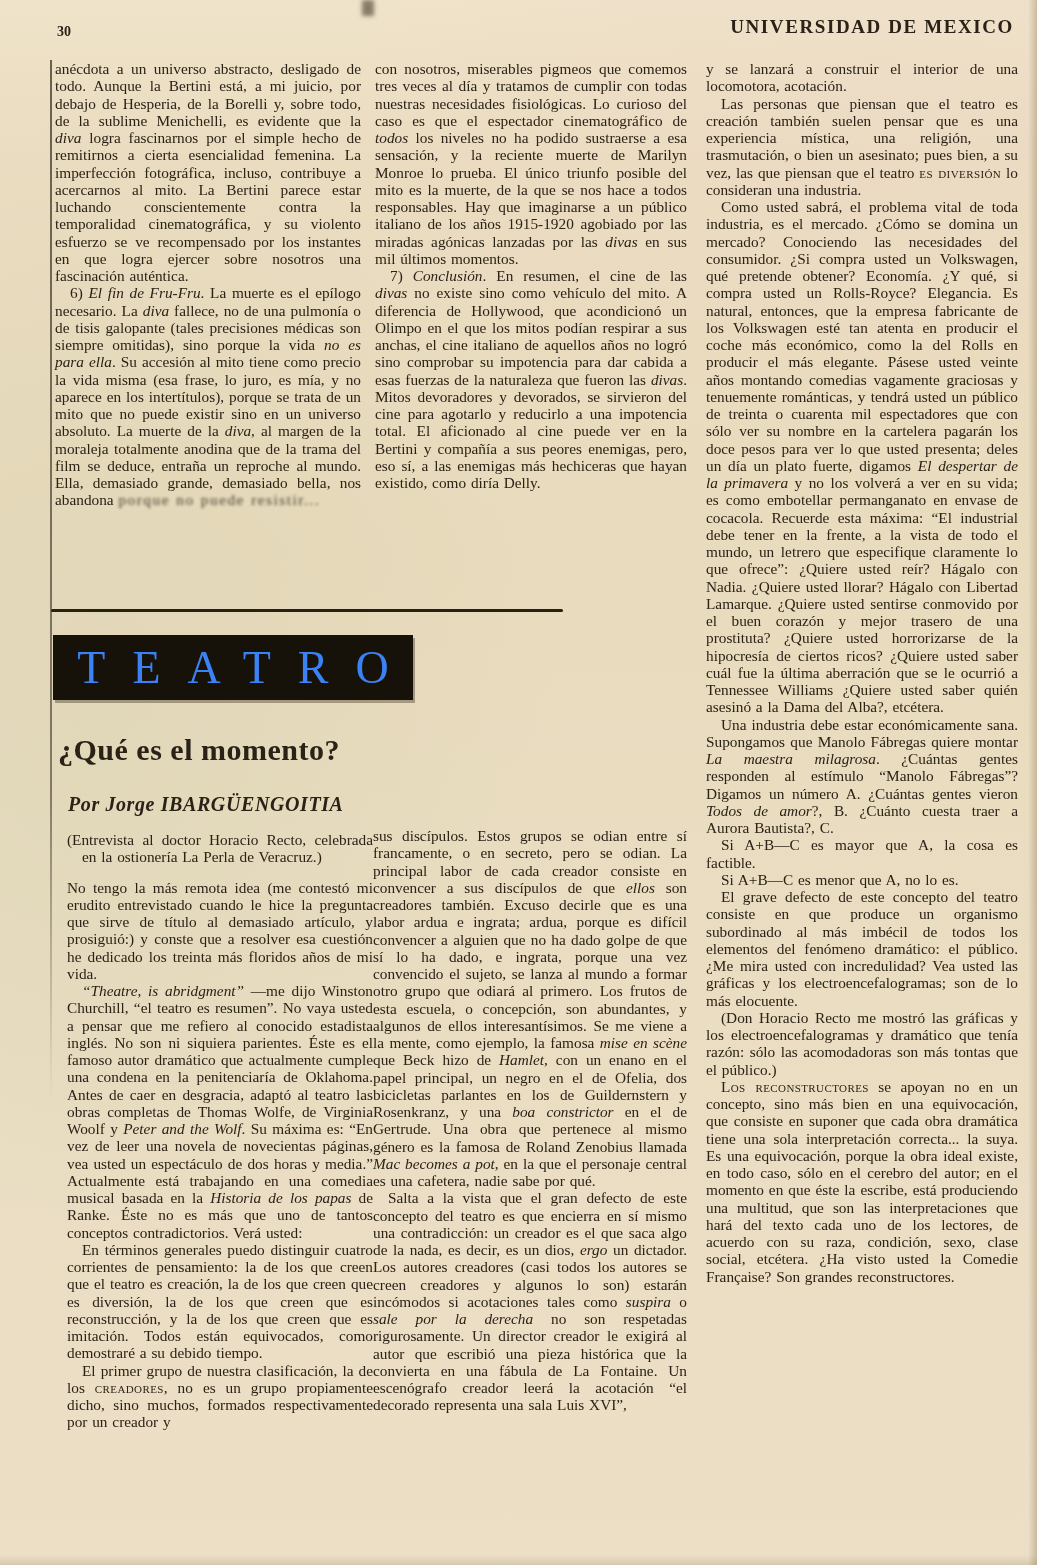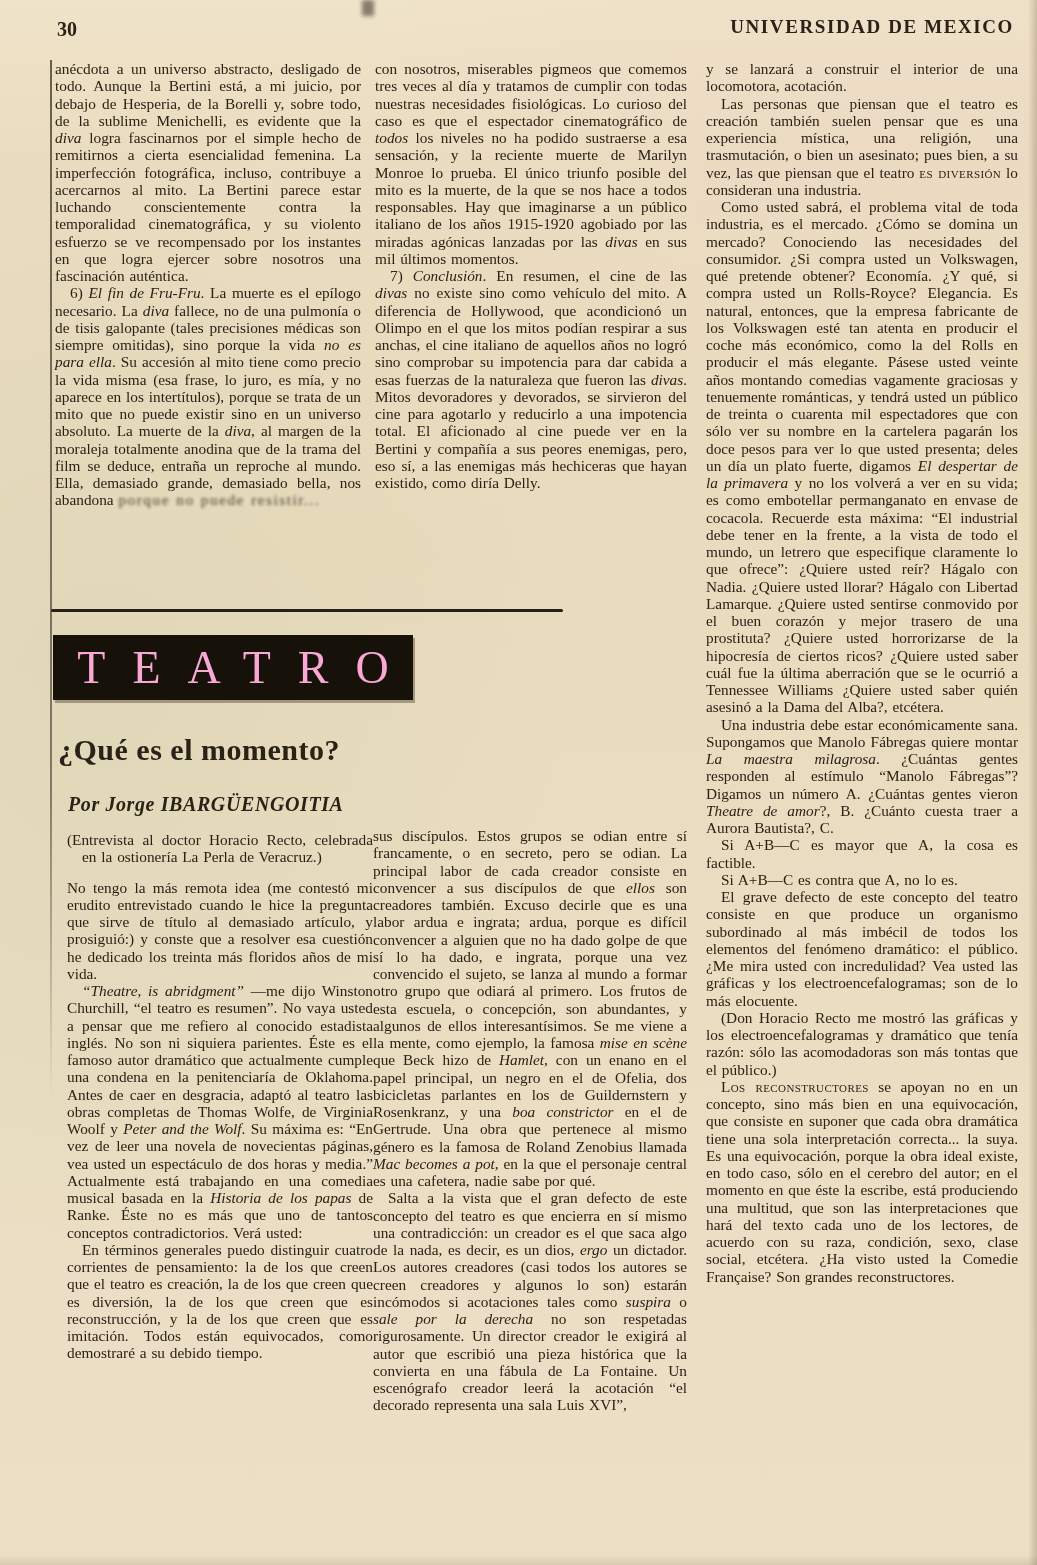--- a/index.html
+++ b/index.html
@@ -4,33 +4,33 @@
 <style>
   html,body{margin:0;padding:0;background:#c9bda3;}
   .page{
     position:relative;width:1037px;height:1565px;overflow:hidden;
     font-family:"Liberation Serif","DejaVu Serif",serif;color:#2a2216;
     background:
       radial-gradient(ellipse 900px 500px at 85% 8%, rgba(240,215,200,.35), rgba(0,0,0,0) 60%),
       radial-gradient(ellipse 700px 900px at 10% 45%, rgba(205,205,170,.30), rgba(0,0,0,0) 65%),
       linear-gradient(180deg,#efe3c9 0%,#eadcc0 10%,#e9dbbd 35%,#eaddc2 65%,#ecdfc6 100%);
   }
-  .hdr-num{position:absolute;left:57px;top:18px;font-size:20px;font-weight:bold;}
+  .hdr-num{position:absolute;left:57px;top:24px;font-size:14px;font-weight:bold;}
   .masthead{position:absolute;right:23px;top:16px;font-size:19px;font-weight:bold;letter-spacing:1.6px;}
   .body-text{font-size:15.3px;line-height:17.25px;text-align:justify;word-spacing:1px;}
   .para{margin:0;text-indent:15px;}
   .para.noindent{text-indent:0;}
   .sc{font-variant:small-caps;letter-spacing:.4px;}
   .smudge{filter:blur(1.4px);opacity:.85;letter-spacing:1.5px;}
   .cin-col1{position:absolute;left:55px;top:60px;width:306px;}
   .cin-col2{position:absolute;left:375px;top:60px;width:312px;}
   .rule{position:absolute;left:51px;top:609px;width:512px;height:3px;background:#262015;border-radius:2px;}
   .banner{
     position:absolute;left:53px;top:635px;width:360px;height:65px;background:#171209;
-    color:#f9a8d4;display:flex;align-items:center;justify-content:center;
+    color:#3b82f6;display:flex;align-items:center;justify-content:center;
     font-size:46px;letter-spacing:27px;text-indent:27px;line-height:1;
     box-shadow:2px 3px 0 rgba(40,30,15,.35);
   }
   .title{position:absolute;left:58px;top:733px;font-size:30px;font-weight:bold;letter-spacing:.5px;}
   .byline{position:absolute;left:60px;top:793px;font-size:20px;font-weight:bold;font-style:italic;letter-spacing:.6px;margin-left:8px;}
   .note{margin:0 0 13px 0;padding-left:15px;text-indent:-15px;}
   .art-col1{position:absolute;left:55px;top:831px;width:306px;margin-left:12px;}
   .art-col2{position:absolute;left:373px;top:827px;width:314px;}
   .right-col{position:absolute;left:706px;top:60px;width:312px;}
   .left-line{position:absolute;left:50px;top:60px;width:2px;height:1040px;
@@ -66,35 +66,36 @@
   <div class="banner">TEATRO</div>
   <div class="title">¿Qué es el momento?</div>
   <div class="byline">Por Jorge IBARGÜENGOITIA</div>
 
   <div class="art-col1 body-text">
     <p class="note">(Entrevista al doctor Horacio Recto, celebrada en la ostionería La Perla de Veracruz.)</p>
     <div>
         <p class="para noindent">No tengo la más remota idea (me contestó mi erudito entrevistado cuando le hice la pregunta que sirve de título al demasiado artículo, y prosiguió:) y conste que a resolver esa cuestión he dedicado los treinta más floridos años de mi vida.</p>
         <p class="para"><i>“Theatre, is abridgment”</i> —me dijo Winston Churchill, “el teatro es resumen”. No vaya usted a pensar que me refiero al conocido estadista inglés. No son ni siquiera parientes. Éste es el famoso autor dramático que actualmente cumple una condena en la penitenciaría de Oklahoma. Antes de caer en desgracia, adaptó al teatro las obras completas de Thomas Wolfe, de Virginia Woolf y <i>Peter and the Wolf</i>. Su máxima es: “En vez de leer una novela de novecientas páginas, vea usted un espectáculo de dos horas y media.” Actualmente está trabajando en una comedia musical basada en la <i>Historia de los papas</i> de Ranke. Éste no es más que uno de tantos conceptos contradictorios. Verá usted:</p>
         <p class="para">En términos generales puedo distinguir cuatro corrientes de pensamiento: la de los que creen que el teatro es creación, la de los que creen que es diversión, la de los que creen que es reconstrucción, y la de los que creen que es imitación. Todos están equivocados, como demostraré a su debido tiempo.</p>
+        <p class="para">El primer grupo de nuestra clasificación, la de los <span class="sc">creadores</span>, no es un grupo propiamente dicho, sino muchos, formados respectivamente por un creador y</p>
       </div>
   </div>
 
   <div class="art-col2 body-text">
       <p class="para noindent">sus discípulos. Estos grupos se odian entre sí francamente, o en secreto, pero se odian. La principal labor de cada creador consiste en convencer a sus discípulos de que <i>ellos</i> son creadores también. Excuso decirle que es una labor ardua e ingrata; ardua, porque es difícil convencer a alguien que no ha dado golpe de que sí lo ha dado, e ingrata, porque una vez convencido el sujeto, se lanza al mundo a formar otro grupo que odiará al primero. Los frutos de esta escuela, o concepción, son abundantes, y algunos de ellos interesantísimos. Se me viene a la mente, como ejemplo, la famosa <i>mise en scène</i> que Beck hizo de <i>Hamlet</i>, con un enano en el papel principal, un negro en el de Ofelia, dos bicicletas parlantes en los de Guildernstern y Rosenkranz, y una <i>boa constrictor</i> en el de Gertrude. Una obra que pertenece al mismo género es la famosa de Roland Zenobius llamada <i>Mac becomes a pot</i>, en la que el personaje central es una cafetera, nadie sabe por qué.</p>
       <p class="para">Salta a la vista que el gran defecto de este concepto del teatro es que encierra en sí mismo una contradicción: un creador es el que saca algo de la nada, es decir, es un dios, <i>ergo</i> un dictador. Los autores creadores (casi todos los autores se creen creadores y algunos lo son) estarán incómodos si acotaciones tales como <i>suspira</i> o <i>sale por la derecha</i> no son respetadas rigurosamente. Un director creador le exigirá al autor que escribió una pieza histórica que la convierta en una fábula de La Fontaine. Un escenógrafo creador leerá la acotación “el decorado representa una sala Luis XVI”,</p>
     </div>
 
   <div class="right-col body-text">
       <p class="para noindent">y se lanzará a construir el interior de una locomotora, acotación.</p>
       <p class="para">Las personas que piensan que el teatro es creación también suelen pensar que es una experiencia mística, una religión, una trasmutación, o bien un asesinato; pues bien, a su vez, las que piensan que el teatro <span class="sc">es diversión</span> lo consideran una industria.</p>
       <p class="para">Como usted sabrá, el problema vital de toda industria, es el mercado. ¿Cómo se domina un mercado? Conociendo las necesidades del consumidor. ¿Si compra usted un Volkswagen, qué pretende obtener? Economía. ¿Y qué, si compra usted un Rolls-Royce? Elegancia. Es natural, entonces, que la empresa fabricante de los Volkswagen esté tan atenta en producir el coche más económico, como la del Rolls en producir el más elegante. Pásese usted veinte años montando comedias vagamente graciosas y tenuemente románticas, y tendrá usted un público de treinta o cuarenta mil espectadores que con sólo ver su nombre en la cartelera pagarán los doce pesos para ver lo que usted presenta; deles un día un plato fuerte, digamos <i>El despertar de la primavera</i> y no los volverá a ver en su vida; es como embotellar permanganato en envase de cocacola. Recuerde esta máxima: “El industrial debe tener en la frente, a la vista de todo el mundo, un letrero que especifique claramente lo que ofrece”: ¿Quiere usted reír? Hágalo con Nadia. ¿Quiere usted llorar? Hágalo con Libertad Lamarque. ¿Quiere usted sentirse conmovido por el buen corazón y mejor trasero de una prostituta? ¿Quiere usted horrorizarse de la hipocresía de ciertos ricos? ¿Quiere usted saber cuál fue la última aberración que se le ocurrió a Tennessee Williams ¿Quiere usted saber quién asesinó a la Dama del Alba?, etcétera.</p>
-      <p class="para">Una industria debe estar económicamente sana. Supongamos que Manolo Fábregas quiere montar <i>La maestra milagrosa</i>. ¿Cuántas gentes responden al estímulo “Manolo Fábregas”? Digamos un número A. ¿Cuántas gentes vieron <i>Theatre de amor</i>?, B. ¿Cuánto cuesta traer a Aurora Bautista?, C.</p>
+      <p class="para">Una industria debe estar económicamente sana. Supongamos que Manolo Fábregas quiere montar <i>La maestra milagrosa</i>. ¿Cuántas gentes responden al estímulo “Manolo Fábregas”? Digamos un número A. ¿Cuántas gentes vieron <i>Todos de amor</i>?, B. ¿Cuánto cuesta traer a Aurora Bautista?, C.</p>
       <p class="para">Si A+B—C es mayor que A, la cosa es factible.</p>
-      <p class="para">Si A+B—C es contra que A, no lo es.</p>
+      <p class="para">Si A+B—C es menor que A, no lo es.</p>
       <p class="para">El grave defecto de este concepto del teatro consiste en que produce un organismo subordinado al más imbécil de todos los elementos del fenómeno dramático: el público. ¿Me mira usted con incredulidad? Vea usted las gráficas y los electroencefalogramas; son de lo más elocuente.</p>
       <p class="para">(Don Horacio Recto me mostró las gráficas y los electroencefalogramas y dramático que tenía razón: sólo las acomodadoras son más tontas que el público.)</p>
       <p class="para"><span class="sc">Los reconstructores</span> se apoyan no en un concepto, sino más bien en una equivocación, que consiste en suponer que cada obra dramática tiene una sola interpretación correcta... la suya. Es una equivocación, porque la obra ideal existe, en todo caso, sólo en el cerebro del autor; en el momento en que éste la escribe, está produciendo una multitud, que son las interpretaciones que hará del texto cada uno de los lectores, de acuerdo con su raza, condición, sexo, clase social, etcétera. ¿Ha visto usted la Comedie Française? Son grandes reconstructores.</p>
     </div>
 
   <div class="right-edge"></div>
   <div class="bottom-edge"></div>
 </div>
 
 </body></html>

